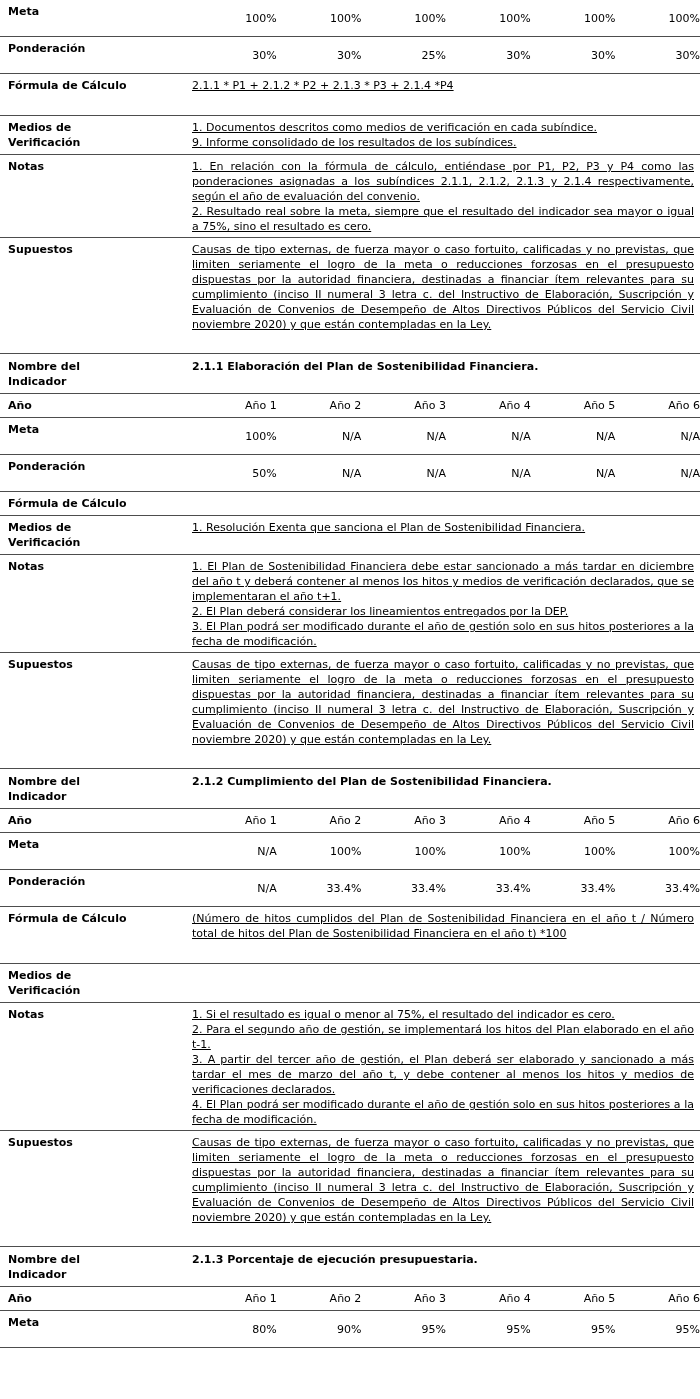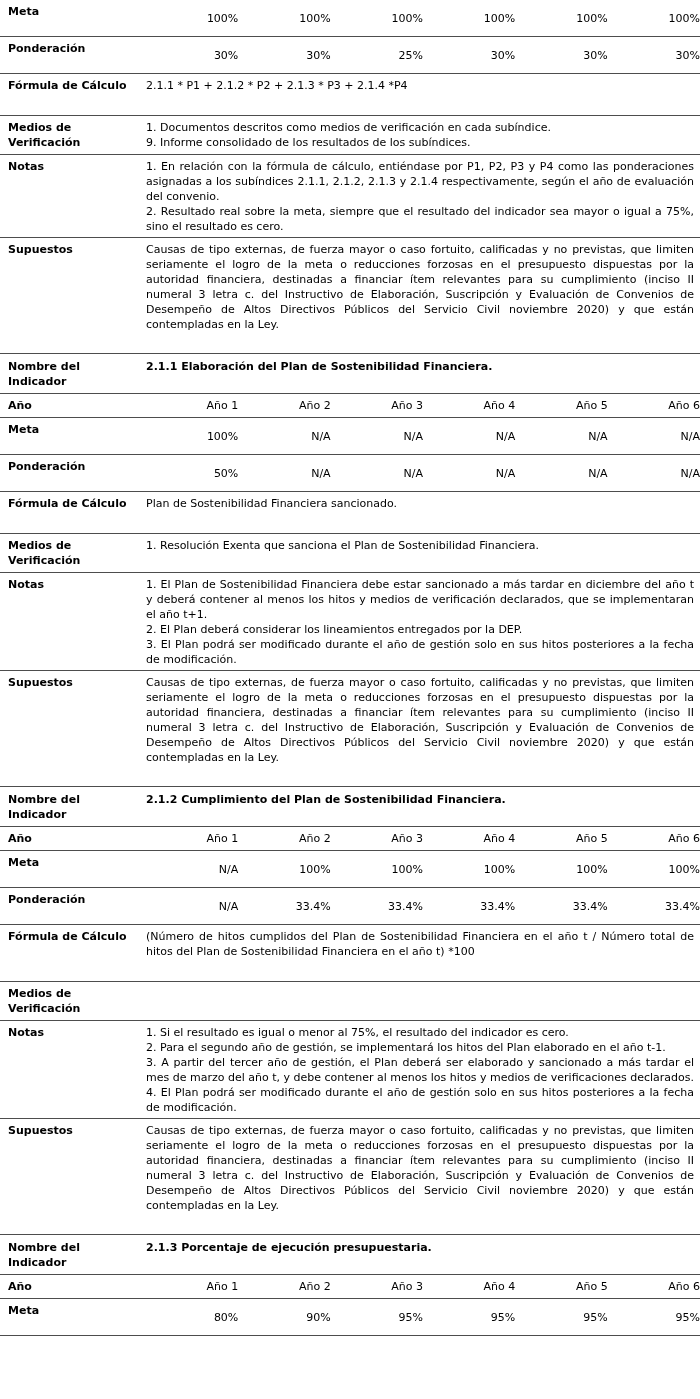--- a/index.html
+++ b/index.html
@@ -13,42 +13,42 @@
     font-size: 11px;
     line-height: 15px;
   }
   #doc-root { width: 700px; }
   .ind-table {
     margin-top: 18px;
     border-top: 1px solid var(--border-color, #4d4d4d);
   }
   .ind-table.first { margin-top: 0; border-top: none; }
   .ind-table.last { border-bottom: 1px solid var(--border-color, #4d4d4d); }
-  .row { display: flex; }
+  .row { display: flex; gap: 46px; }
   .row + .row { border-top: 1px solid var(--border-color, #4d4d4d); }
   .cell-label {
     flex: 0 0 146px;
     box-sizing: border-box;
     padding: 4px 10px 4px 8px;
     font-weight: bold;
   }
   .cell-content {
     flex: 1;
     min-width: 0;
     padding: 4px 6px 3px 0;
   }
   .cell-content.cells { display: flex; padding: 0; }
   .val { flex: 1; text-align: right; }
   .row-values .val { padding: 11px 0 10px; }
   .row-year .val { padding: 4px 0; }
   .row-formula .cell-content { padding-bottom: 22px; }
   .row-title .cell-label { padding-top: 5px; }
   .row-title .cell-content { padding-top: 5px; padding-bottom: 7px; }
   .title-text { font-weight: bold; }
-  .line { text-align: justify; }
+  .line { text-align: justify; text-decoration: underline; }
 </style>
 </head>
 <body>
 
 <main id="doc-root">
     <section class="ind-table first">
       <div class="row row-values">
         <div class="cell-label">Meta</div>
         <div class="cell-content cells">
           <div class="val">100%</div>
@@ -132,23 +132,20 @@
           <div class="val">50%</div>
           <div class="val">N/A</div>
           <div class="val">N/A</div>
           <div class="val">N/A</div>
           <div class="val">N/A</div>
           <div class="val">N/A</div>
         </div>
       </div>
       <div class="row row-formula">
         <div class="cell-label">Fórmula de Cálculo</div>
-        <div class="cell-content">
-          <div class="line">Plan de Sostenibilidad Financiera sancionado.</div>
-        </div>
       </div>
       <div class="row row-text">
         <div class="cell-label">Medios de Verificación</div>
         <div class="cell-content">
           <div class="line">1. Resolución Exenta que sanciona el Plan de Sostenibilidad Financiera.</div>
         </div>
       </div>
       <div class="row row-text">
         <div class="cell-label">Notas</div>
         <div class="cell-content">

